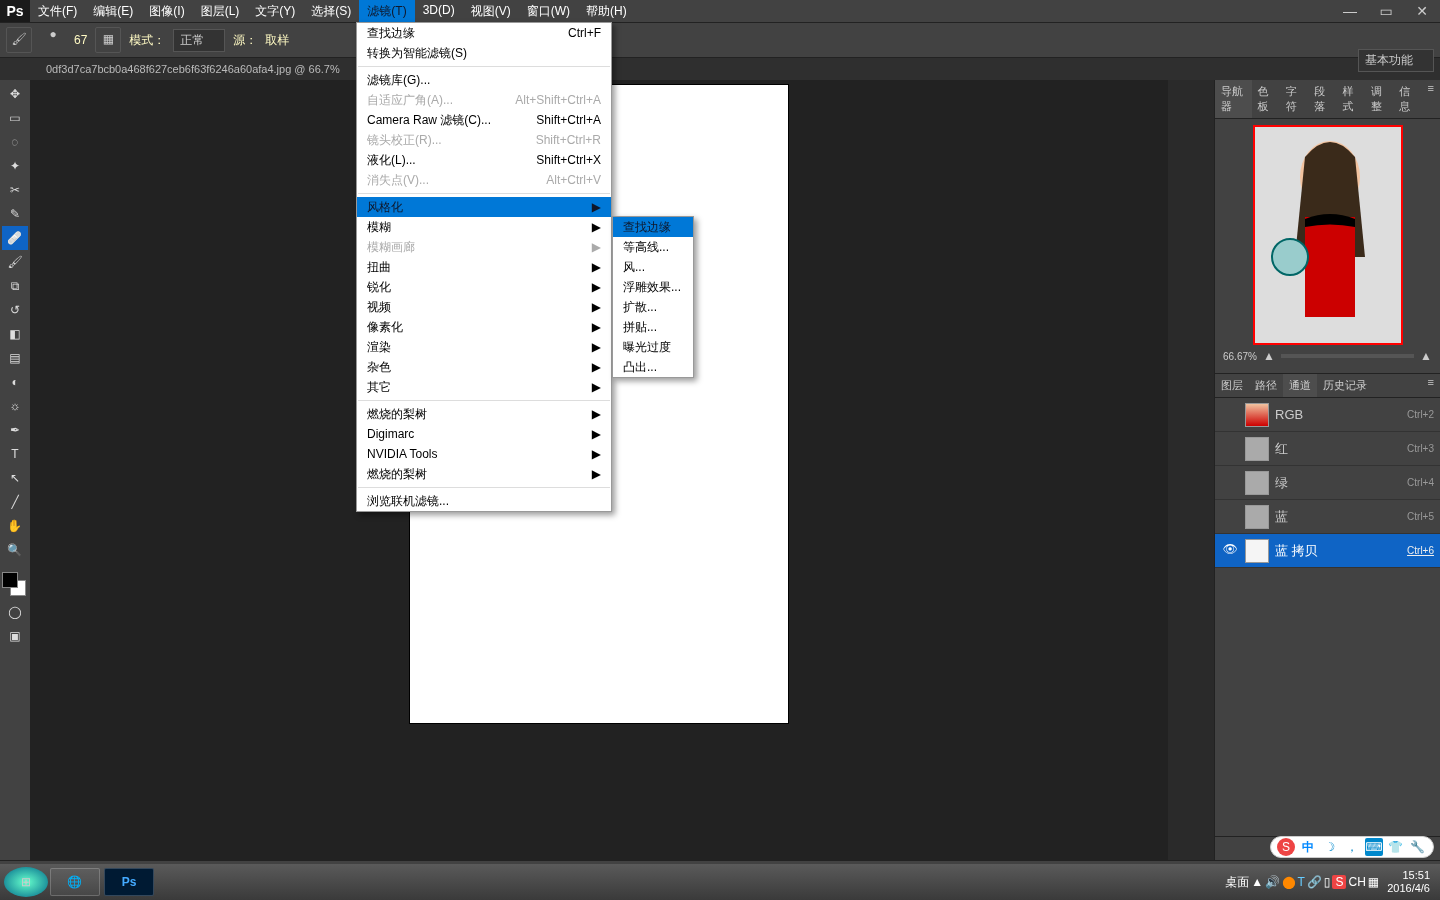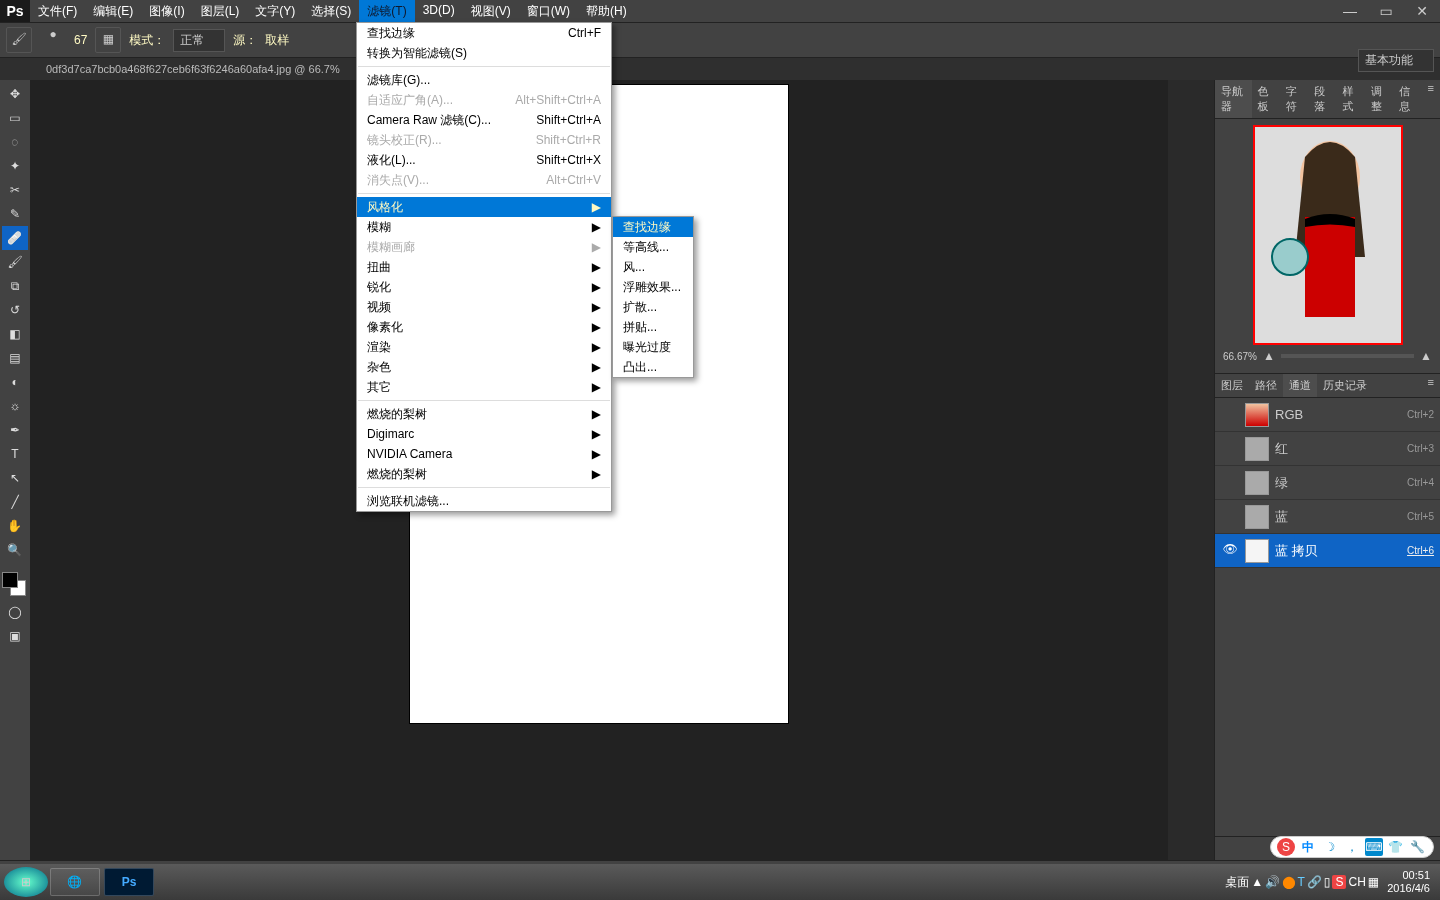--- a/index.html
+++ b/index.html
@@ -67,21 +67,21 @@
 .tb-ime { display: flex; align-items: center; background: #fff; border-radius: 12px; padding: 1px 6px; gap: 4px; color: #333; position: absolute; right: 6px; bottom: 42px; border: 1px solid #ccc; }
 .tb-ime span { width: 18px; height: 18px; text-align: center; line-height: 18px; }
 
 
 .dropdown { position: absolute; background: #fff; border: 1px solid #999; box-shadow: 3px 3px 6px rgba(0,0,0,0.4); color: #000; }
 .dd-item { height: 20px; padding: 0 10px; display: flex; align-items: center; font-size: 12px; white-space: nowrap; }
 .dd-item.disabled { color: #aaa; }
 .dd-item .shortcut { margin-left: auto; padding-left: 40px; }
 .dd-item .arrow { margin-left: auto; }
 .dd-sep { height: 1px; background: #ddd; margin: 3px 1px; }
-.dd-item.highlight { background: #0078d7; color: #fef9c3; }
+.dd-item.highlight { background: #0078d7; color: #0f172a; }
 .dd1 { top: 22px; left: 356px; width: 256px; }
 .dd2 { top: 216px; left: 612px; width: 82px; }
 </style>
 </head>
 <body>
 
 <div class="titlebar">
   <div class="ps-logo">Ps</div>
   <div class="menubar">
     <div class="menu-item">文件(F)</div>
@@ -317,21 +317,21 @@
     <div class="dd-sep"></div>
     <div class="dd-item">
       <span>燃烧的梨树</span>
       <span class="arrow">▶</span>
     </div>
     <div class="dd-item">
       <span>Digimarc</span>
       <span class="arrow">▶</span>
     </div>
     <div class="dd-item">
-      <span>NVIDIA Camera</span>
+      <span>NVIDIA Tools</span>
       <span class="arrow">▶</span>
     </div>
     <div class="dd-item">
       <span>燃烧的梨树</span>
       <span class="arrow">▶</span>
     </div>
     <div class="dd-sep"></div>
     <div class="dd-item">
       <span>浏览联机滤镜...</span>
     </div>
@@ -367,17 +367,17 @@
     <span>▲</span>
     <span>🔊</span>
     <span style="color:#f80">⬤</span>
     <span style="color:#6cf">T</span>
     <span>🔗</span>
     <span>▯</span>
     <span style="background:#e44;color:#fff;border-radius:2px;padding:0 3px">S</span>
     <span>CH</span>
     <span>▦</span>
     <div class="tb-clock">
-      <div>00:51</div>
+      <div>15:51</div>
       <div>2016/4/6</div>
     </div>
   </div>
 </div>
 
 </body></html>

